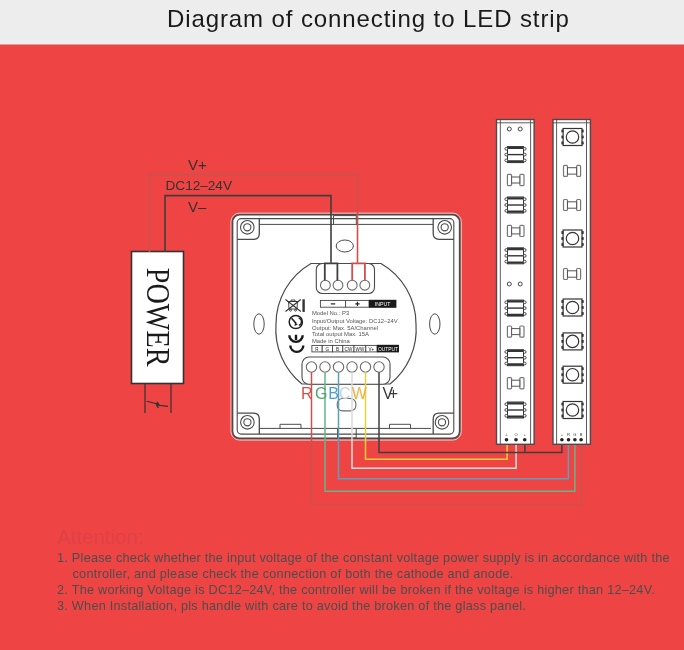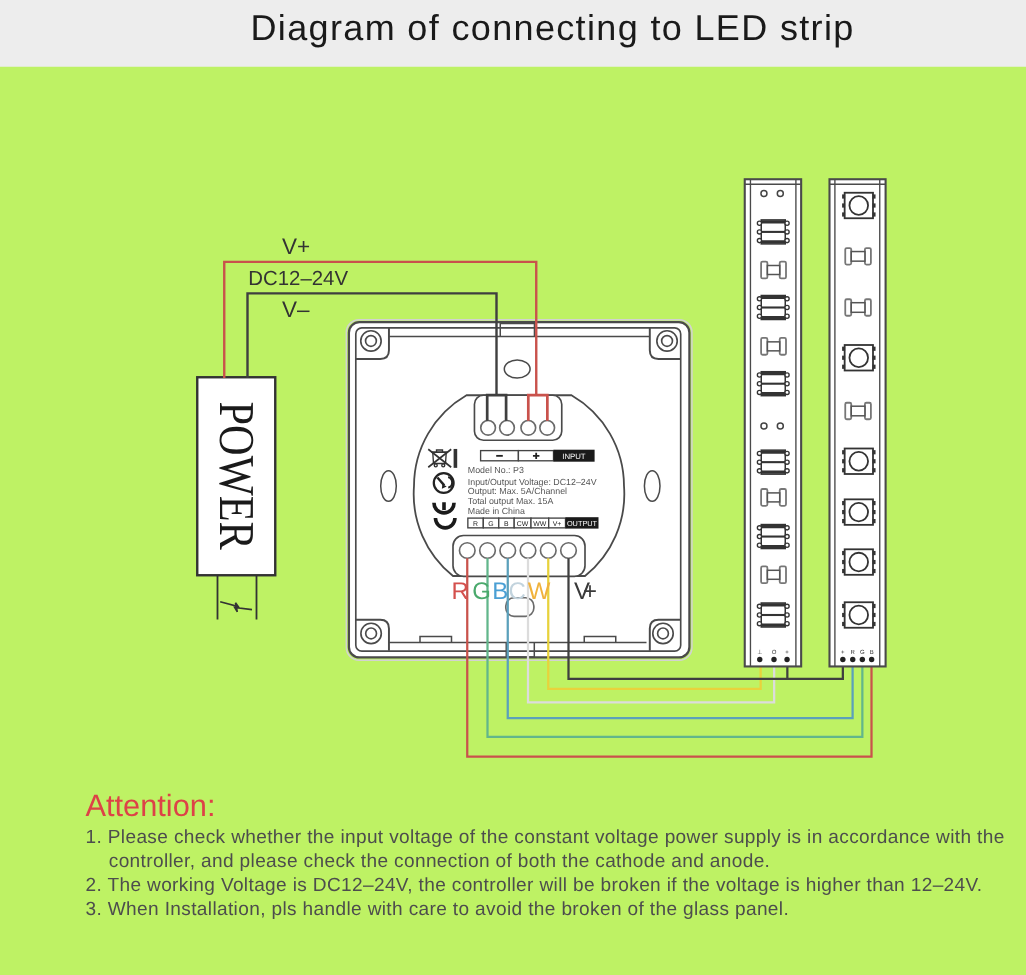--- a/index.html
+++ b/index.html
@@ -1,16 +1,16 @@
 <!DOCTYPE html>
 <html><head>
 <meta charset="utf-8">
 <style>
   html,body{margin:0;padding:0;background:#fff;}
-  #page{position:relative;width:684px;height:650px;overflow:hidden;background:#bef264;
+  #page{position:relative;width:684px;height:650px;overflow:hidden;background:#ef4444;
         font-family:"Liberation Sans",sans-serif;}
   svg{position:absolute;left:0;top:0;}
   text{font-family:"Liberation Sans",sans-serif;}
 </style>
 </head>
 <body>
 <div id="page">
 <svg width="684" height="650" viewBox="0 0 684 650">
 
   <rect x="0" y="0" width="684" height="44.5" fill="#ededed"></rect>

